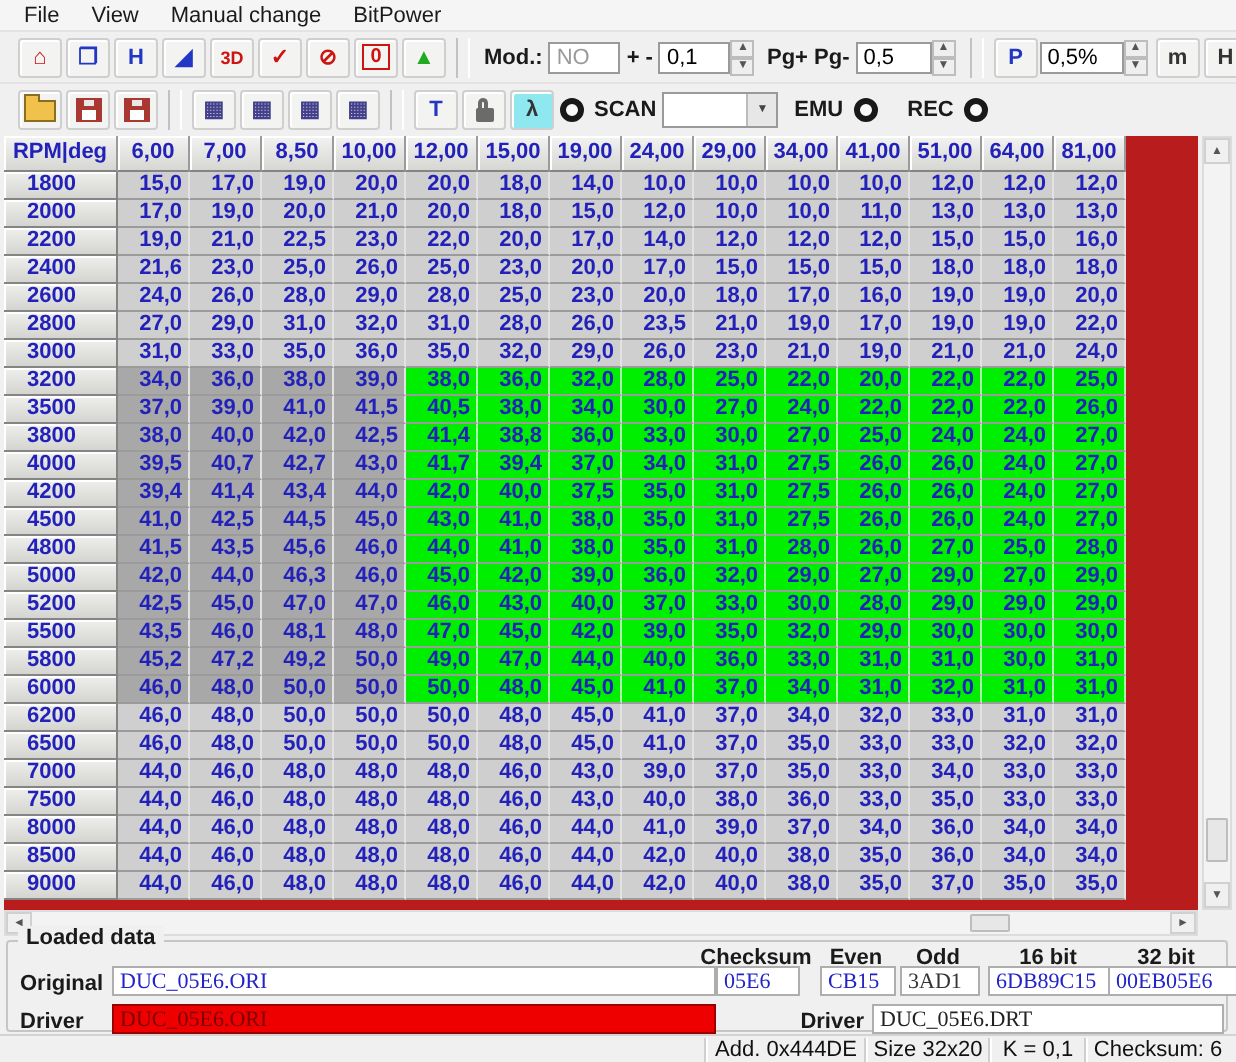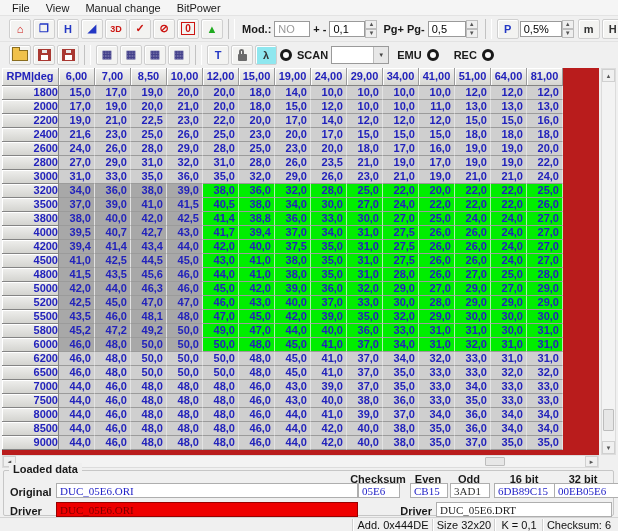--- a/index.html
+++ b/index.html
@@ -54,21 +54,21 @@
   .grow.head{height:18px}
   .gcell{box-sizing:border-box;width:36px;flex:none;text-align:right;padding-right:3px;
          color:var(--text-blue,#2222bb);font-weight:bold;font-size:11px;line-height:13px;
          background:var(--cell-gray,#cfcfcf);border-right:1px solid #e3e3e3;border-bottom:1px solid #9b9b9b;
          overflow:hidden;white-space:nowrap}
   .head .gcell{line-height:16px;text-align:center;padding-right:0;
          background:linear-gradient(#f3f3f2,#d6d6d2);border-right:1px solid #9b9b9b;
          border-bottom:1px solid #848484;box-shadow:inset 1px 1px 0 #fff}
   .gcell.corner,.gcell.rowhead{width:57px}
   .gcell.rowhead{background:linear-gradient(#efefed,#d4d4d0);border-right:1px solid #848484;
-         border-bottom:1px solid #848484;box-shadow:inset 1px 1px 0 #fff;padding-right:0}
+         border-bottom:1px solid #848484;box-shadow:inset 1px 1px 0 #fff;padding-right:20px}
   .gcell.val.green{background:var(--green,#00ee00);border-right:1px solid #aef3ae}
   .gcell.val.darkcell{background:var(--cell-dark,#a8a8a8)}
 
   
   #vsb{position:absolute;right:2px;top:68px;width:15px;height:387px;background:#f3f3f3;border:1px solid #dcdcdc;box-sizing:border-box}
   #hsb{position:absolute;left:2px;top:455px;width:597px;height:13px;background:#f3f3f3;border:1px solid #dcdcdc;box-sizing:border-box}
   .sbtn{position:absolute;background:#f0f0f0;border:1px solid #d0d0d0;color:#555;display:flex;
         align-items:center;justify-content:center;font-size:6px;box-sizing:border-box}
   .sthumb{position:absolute;background:#e7e7e7;border:1px solid #bdbdbd;border-radius:1px;box-sizing:border-box}
 

